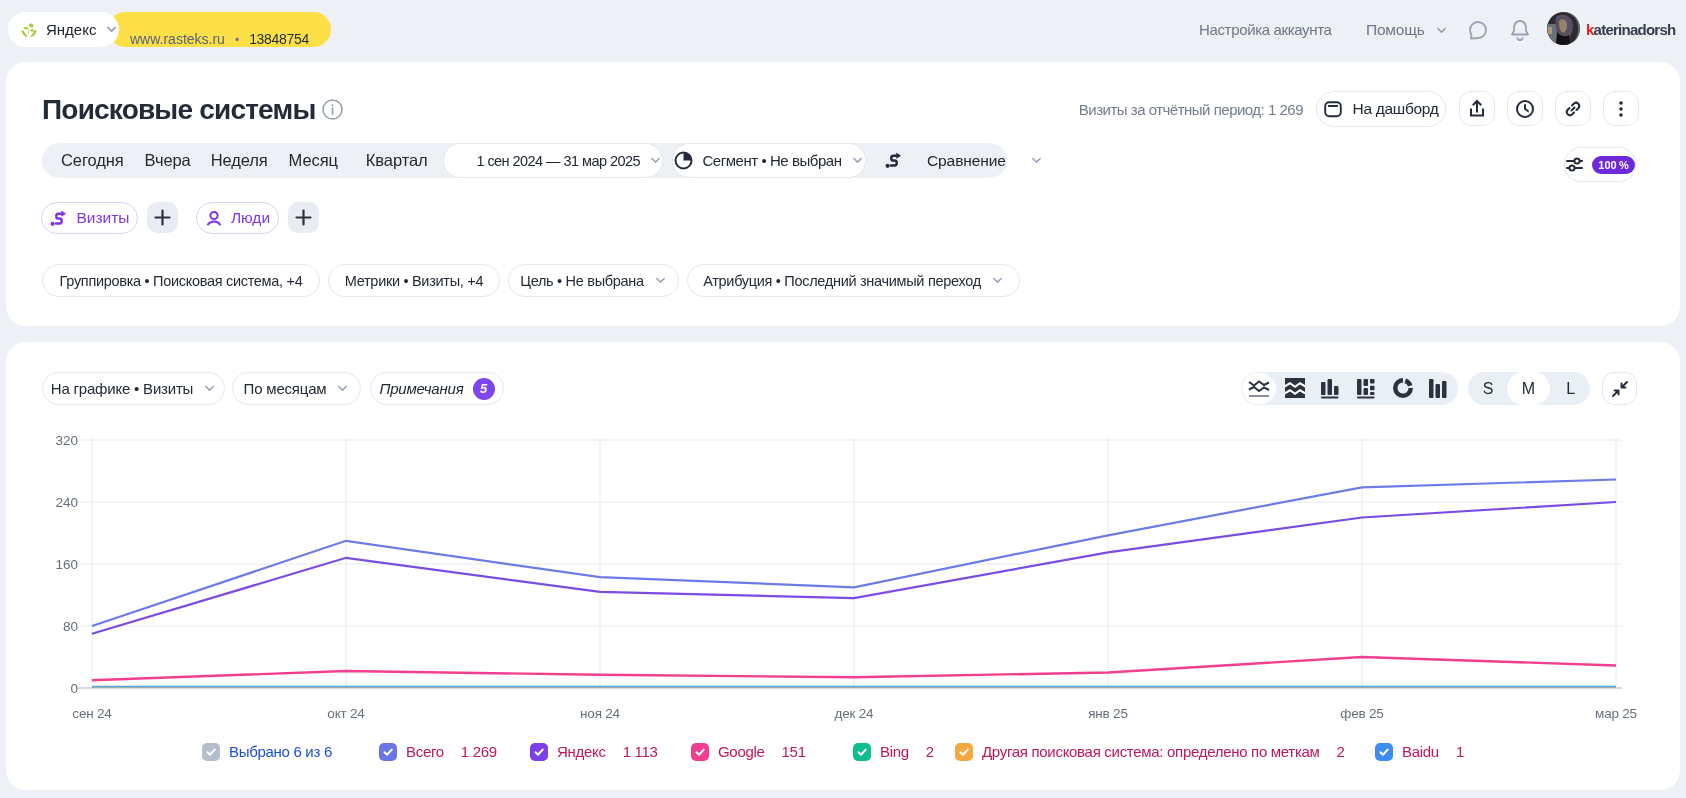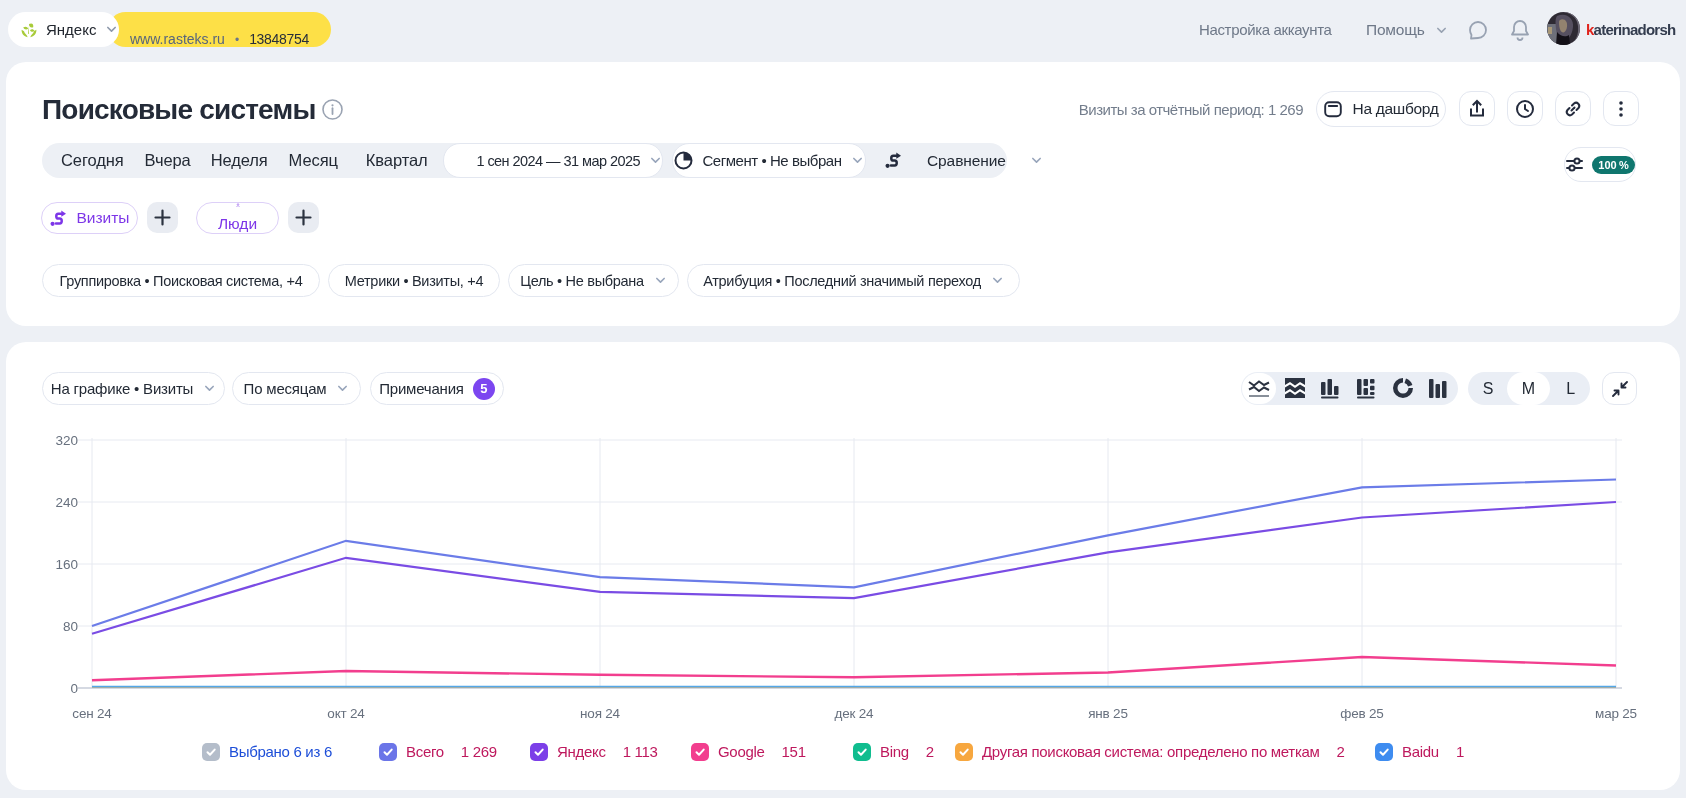--- a/index.html
+++ b/index.html
@@ -149,37 +149,37 @@
       <path d="M3.5 5.5 L8 10 L12.5 5.5" stroke="#98a5bb" stroke-width="2" stroke-linecap="round" stroke-linejoin="round"></path>
     </svg>
 </div>
 <div class="abs pill" style="left:1564px;top:147px;width:72px;height:35px;gap:8px;">
   <svg width="19" height="19" viewBox="0 0 19 19" fill="none">
     <path d="M2 6 H17" stroke="#242b3d" stroke-width="2" stroke-linecap="round"></path>
     <circle cx="12" cy="6" r="2.6" fill="#fff" stroke="#242b3d" stroke-width="2"></circle>
     <path d="M2 13 H17" stroke="#242b3d" stroke-width="2" stroke-linecap="round"></path>
     <circle cx="7" cy="13" r="2.6" fill="#fff" stroke="#242b3d" stroke-width="2"></circle>
   </svg>
-  <span style="background:#0f766e;color:#fff;font-size:11px;font-weight:700;border-radius:10px;padding:3px 6px;white-space:nowrap;">100 %</span>
+  <span style="background:#6d28d9;color:#fff;font-size:11px;font-weight:700;border-radius:10px;padding:3px 6px;white-space:nowrap;">100 %</span>
 </div>
 
 <div class="abs pill" style="left:41px;top:202px;width:97px;height:32px;border-color:#ddd0f8;gap:8px;color:#7d36e8;">
   <svg width="19" height="19" viewBox="0 0 19 19" fill="none">
     <path d="M12.8 4.7 H9.3 C6.6 4.7 6.6 9.6 9.3 9.6 H10.7 C13.4 9.6 13.4 14.5 10.7 14.5 H7" stroke="#7d36e8" stroke-width="2.5" stroke-linecap="round" fill="none"></path>
     <path d="M12.3 1.6 L17 4.7 L12.3 7.8 Z" fill="#7d36e8"></path>
     <circle cx="3.6" cy="14.8" r="2.1" fill="#7d36e8"></circle>
   </svg>
   <span>Визиты</span>
 </div>
 <div class="abs" style="left:147px;top:202px;width:31px;height:31px;background:#e9ecf2;border-radius:10px;display:flex;align-items:center;justify-content:center;">
   <svg width="17" height="17" viewBox="0 0 17 17">
       <path d="M8.5 1.5 V15.5 M1.5 8.5 H15.5" stroke="#2c3340" stroke-width="2.2" stroke-linecap="round"></path>
     </svg>
 </div>
-<div class="abs pill" style="left:196px;top:202px;width:83px;height:32px;border-color:#ddd0f8;gap:8px;color:#7d36e8;flex-direction:column;">
+<div class="abs pill" style="left:196px;top:202px;width:83px;height:32px;border-color:#ddd0f8;gap:8px;color:#7d36e8;">
   <svg width="18" height="18" viewBox="0 0 18 18" fill="none">
     <circle cx="9" cy="6.5" r="3.6" stroke="#7d36e8" stroke-width="2"></circle>
     <path d="M3 15.5 a6.5 5 0 0 1 12 0" stroke="#7d36e8" stroke-width="2" stroke-linecap="round" fill="none"></path>
   </svg>
   <span>Люди</span>
 </div>
 <div class="abs" style="left:288px;top:202px;width:31px;height:31px;background:#e9ecf2;border-radius:10px;display:flex;align-items:center;justify-content:center;">
   <svg width="17" height="17" viewBox="0 0 17 17">
       <path d="M8.5 1.5 V15.5 M1.5 8.5 H15.5" stroke="#2c3340" stroke-width="2.2" stroke-linecap="round"></path>
     </svg>
@@ -207,21 +207,21 @@
   <svg class="chev" viewBox="0 0 16 16" fill="none">
       <path d="M3.5 5.5 L8 10 L12.5 5.5" stroke="#98a5bb" stroke-width="2" stroke-linecap="round" stroke-linejoin="round"></path>
     </svg>
 </div>
 <div class="abs pill" style="left:232px;top:372px;width:129px;height:33px;gap:10px;font-size:15px;letter-spacing:-0.2px;">
   <span>По месяцам</span>
   <svg class="chev" viewBox="0 0 16 16" fill="none">
       <path d="M3.5 5.5 L8 10 L12.5 5.5" stroke="#98a5bb" stroke-width="2" stroke-linecap="round" stroke-linejoin="round"></path>
     </svg>
 </div>
-<div class="abs pill" style="left:370px;top:372px;width:134px;height:33px;gap:9px;font-size:15px;letter-spacing:-0.2px;">
+<div class="abs pill" style="left:370px;top:372px;width:134px;height:33px;gap:9px;font-size:15px;letter-spacing:-0.2px;font-style:italic;">
   <span>Примечания</span>
   <span style="width:22px;height:22px;background:#7c46f0;border-radius:50%;color:#fff;font-size:13px;font-weight:700;display:flex;align-items:center;justify-content:center;">5</span>
 </div>
 
 <div class="abs row" id="charttools" style="left:1241px;top:372px;width:217px;height:33px;background:#eaeef5;border-radius:17px;"></div>
 <div class="abs" style="left:1242px;top:373px;width:34px;height:31px;background:#fff;border-radius:16px;"></div>
 <svg class="abs" style="left:1241px;top:372px;" width="217" height="33" viewBox="0 0 217 33" fill="none">
 
   <g stroke="#2b3240" stroke-width="2" fill="none">
     <path d="M8 10 L13 13.5 L18 9.5 L23 13 L28 10.5"></path>

